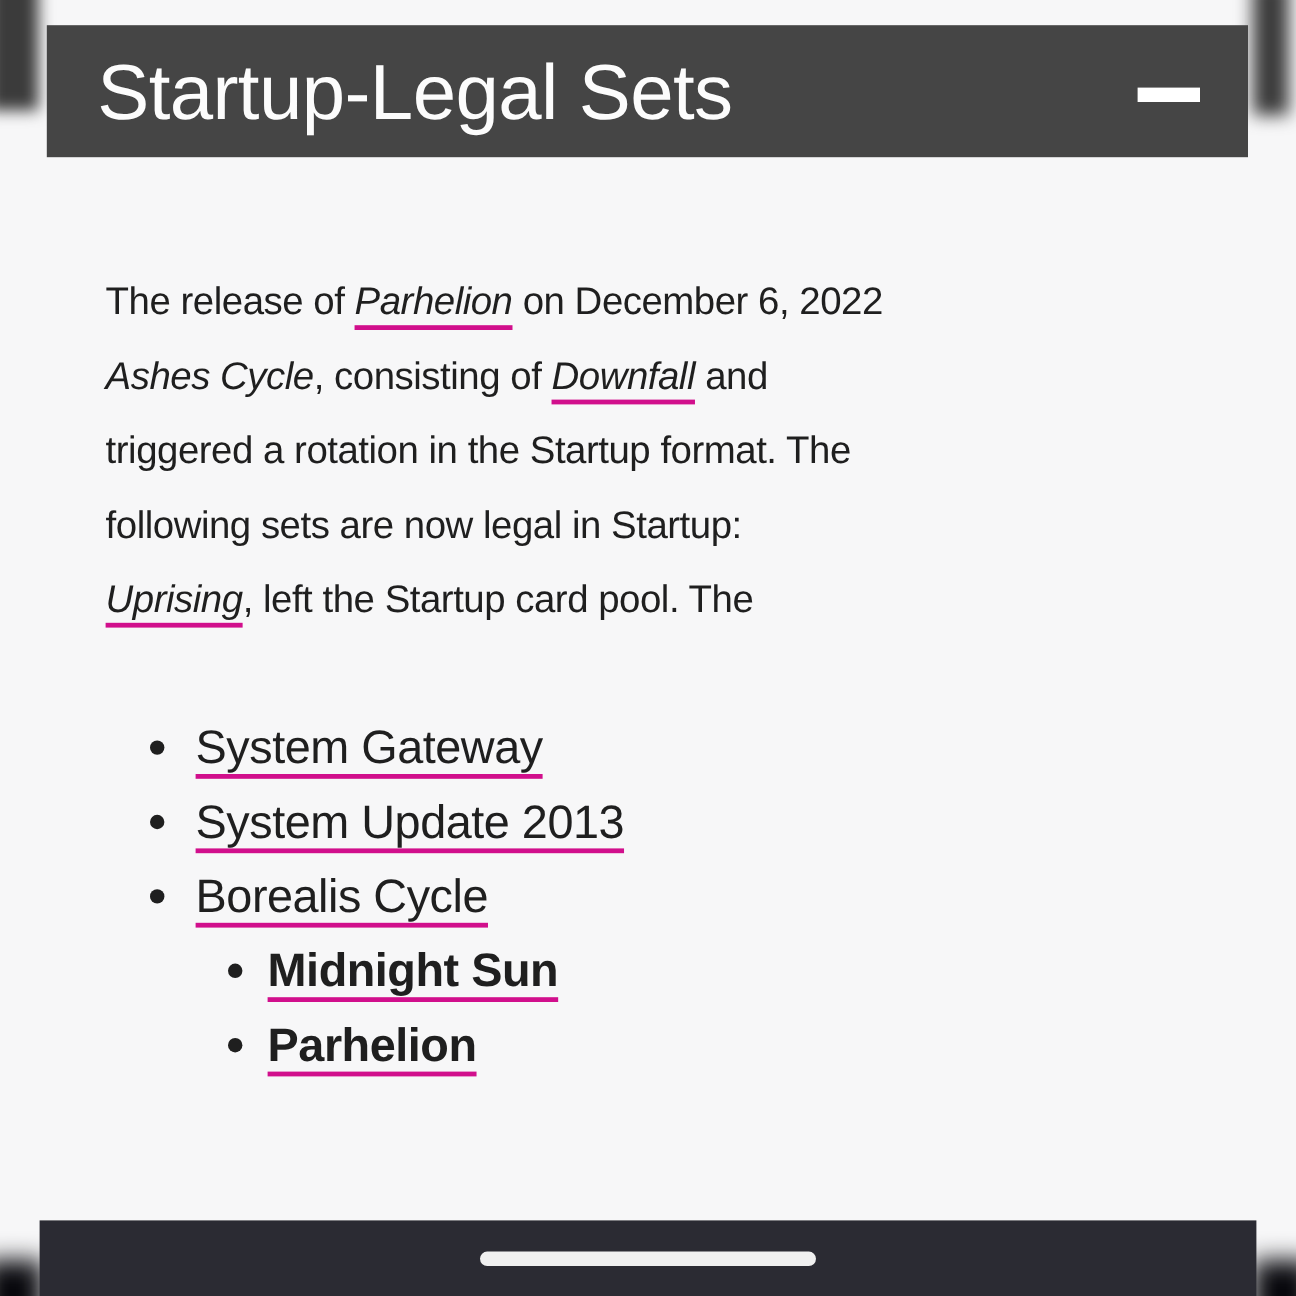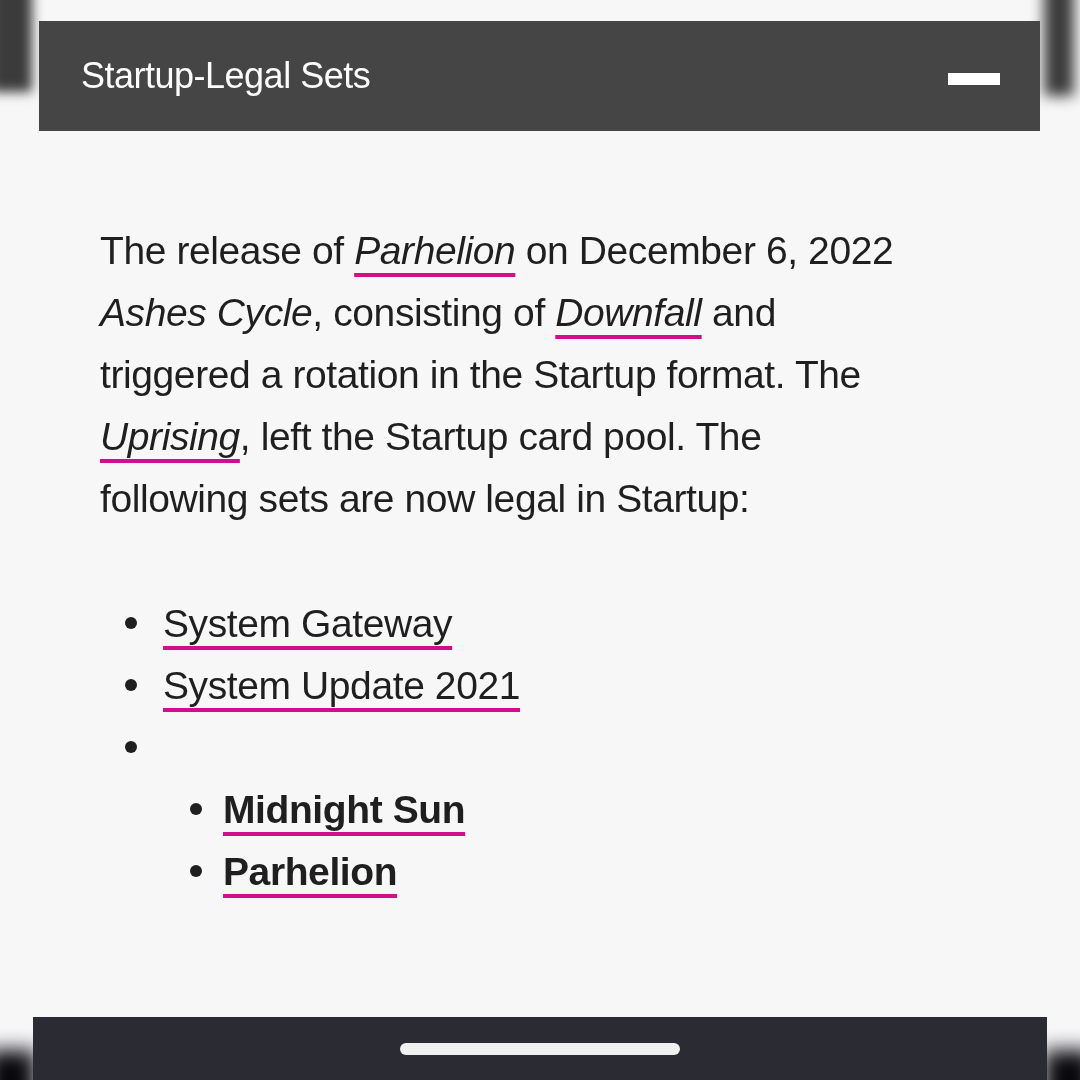--- a/index.html
+++ b/index.html
@@ -27,39 +27,39 @@
   .panel-header {
     position: absolute;
     left: 39px; top: 21px;
     width: 1001px; height: 110px;
     background: var(--header-bg, #454545);
     display: flex;
     align-items: center;
   }
   .panel-title {
     margin-left: 42px;
-    font-size: 36px;
+    font-size: 65px;
     font-weight: 400;
     letter-spacing: -0.5px;
     color: #fcfcfc;
   }
   .collapse-btn {
     position: absolute;
     right: 40px; top: 52px;
     width: 52px; height: 12px;
     background: #ffffff;
   }
 
   
   .intro {
     position: absolute;
-    left: 100px; top: 220px;
+    left: 88px; top: 220px;
     width: 940px;
     color: var(--text, #1f1f1f);
-    font-size: 39px;
+    font-size: 32px;
     letter-spacing: -0.4px;
   }
   .intro .line {
     display: block;
     height: 62px;
     line-height: 62px;
     white-space: nowrap;
   }
   .em { font-style: italic; }
   .lnk {
@@ -130,27 +130,27 @@
   <header class="panel-header">
     <h1 class="panel-title">Startup-Legal Sets</h1>
     <span class="collapse-btn"></span>
   </header>
 
   <main>
     <p class="intro" id="intro">
         <span class="line"><span>The release of </span><a class="em lnk">Parhelion</a><span> on December 6, 2022</span></span>
         <span class="line"><span class="em">Ashes Cycle</span><span>, consisting of </span><a class="em lnk">Downfall</a><span> and</span></span>
         <span class="line"><span>triggered a rotation in the Startup format. The</span></span>
+        <span class="line"><span>following sets are now legal in Startup:</span></span>
         <span class="line"><a class="em lnk">Uprising</a><span>, left the Startup card pool. The</span></span>
-        <span class="line"><span>following sets are now legal in Startup:</span></span>
       </p>
     <div class="setlist" id="setlist">
         <div class="row lvl1"><span class="bullet"></span><a class="lnk">System Gateway</a></div>
-        <div class="row lvl1"><span class="bullet"></span><a class="lnk">System Update 2021</a></div>
-        <div class="row lvl1"><span class="bullet"></span></div>
+        <div class="row lvl1"><span class="bullet"></span><a class="lnk">System Update 2013</a></div>
+        <div class="row lvl1"><span class="bullet"></span><a class="lnk">Borealis Cycle</a></div>
         <div class="row lvl2"><span class="bullet"></span><a class="lnk">Midnight Sun</a></div>
         <div class="row lvl2"><span class="bullet"></span><a class="lnk">Parhelion</a></div>
       </div>
   </main>
 
   <footer class="bottom-bar">
     <div class="home-pill"></div>
   </footer>
 
 </div>

